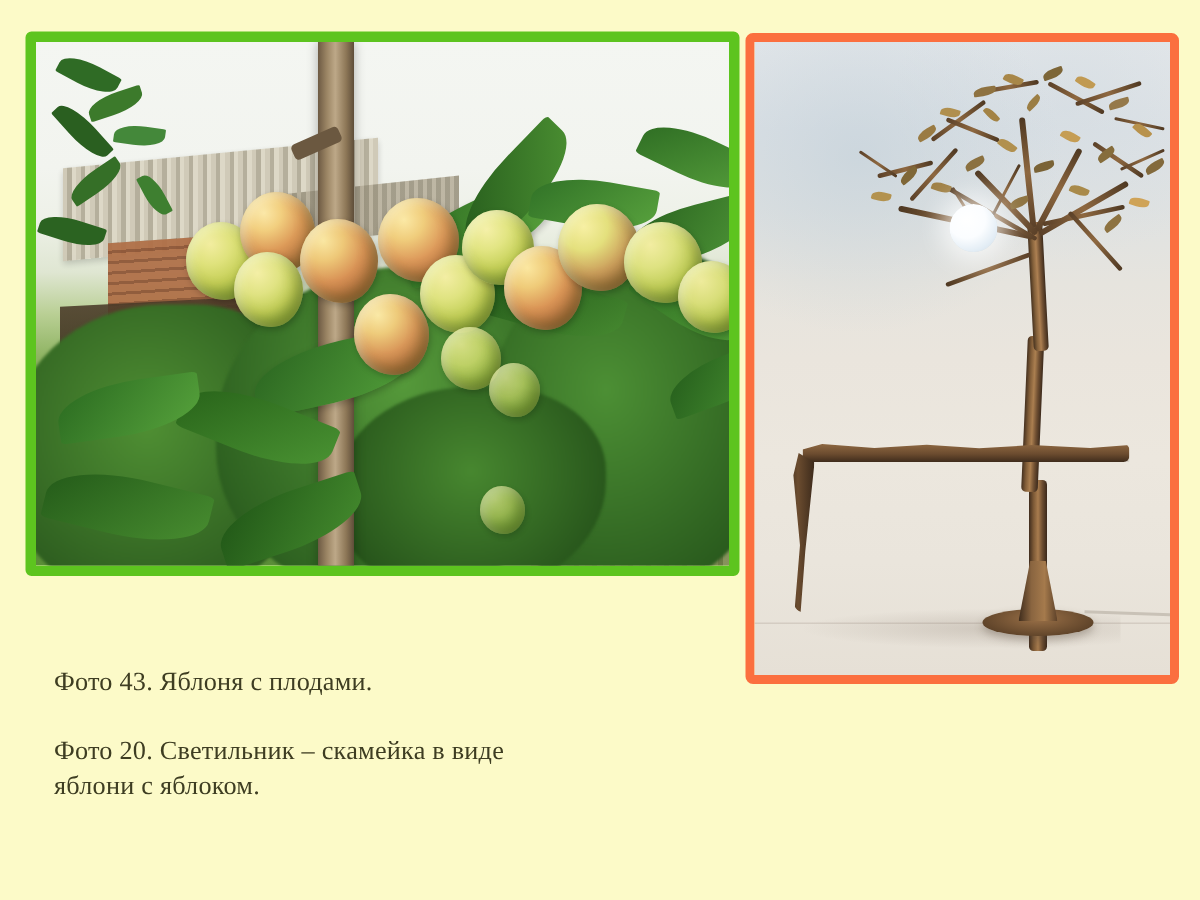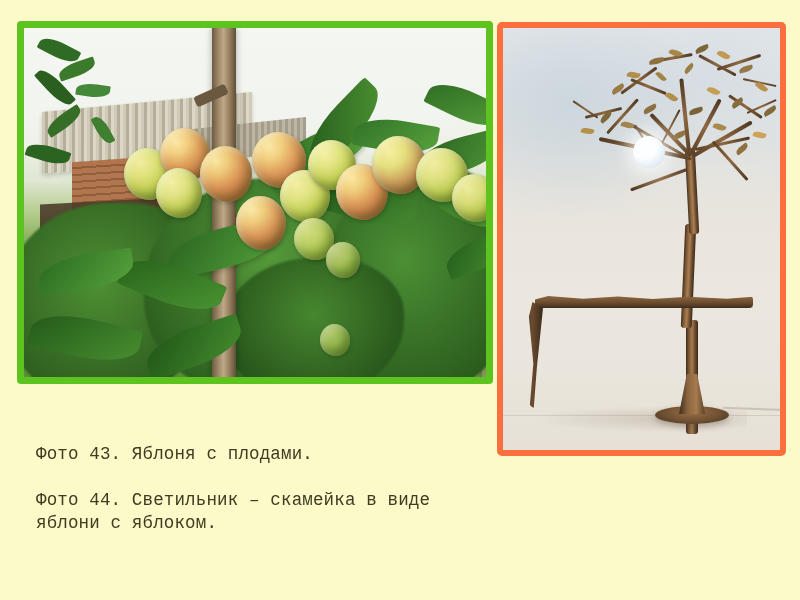--- a/index.html
+++ b/index.html
@@ -225,21 +225,21 @@
   .lb-cord {
     position: absolute;
     height: 2px;
     background: #c9c2b7;
   }
 
   
   .caption {
     position: absolute;
     color: #3e3d22;
-    font-family: Liberation Mono, monospace;
+    font-family: Liberation Serif, serif;
     font-size: 17.5px;
     line-height: 23px;
     letter-spacing: .15px;
     white-space: pre-line;
   }
   #caption-43 { left: 36px; top: 443px; }
   #caption-44 { left: 36px; top: 489px; width: 420px; }
 </style>
 </head>
 <body>
@@ -383,16 +383,16 @@
       <div class="mleaf" style="left:228px;top:72px;width:13px;height:6px;background:#866d3c;transform:rotate(-32deg);"></div>
       <div class="mleaf" style="left:152px;top:46px;width:12px;height:5px;background:#a38345;transform:rotate(48deg);"></div>
       <div class="mleaf" style="left:180px;top:38px;width:12px;height:5px;background:#9b7e44;transform:rotate(-44deg);"></div>
 
       <div class="lb-bulb" style="left:130px;top:108px;width:32px;height:32px;"></div>
     </div>
   </div>
 
   <div class="caption" id="caption-43">Фото 43. Яблоня с плодами.</div>
 
-  <div class="caption" id="caption-44">Фото 44. Светильник – скамейка в виде
+  <div class="caption" id="caption-44">Фото 20. Светильник – скамейка в виде
 яблони с яблоком.</div>
 
 </div>
 
 </body></html>

